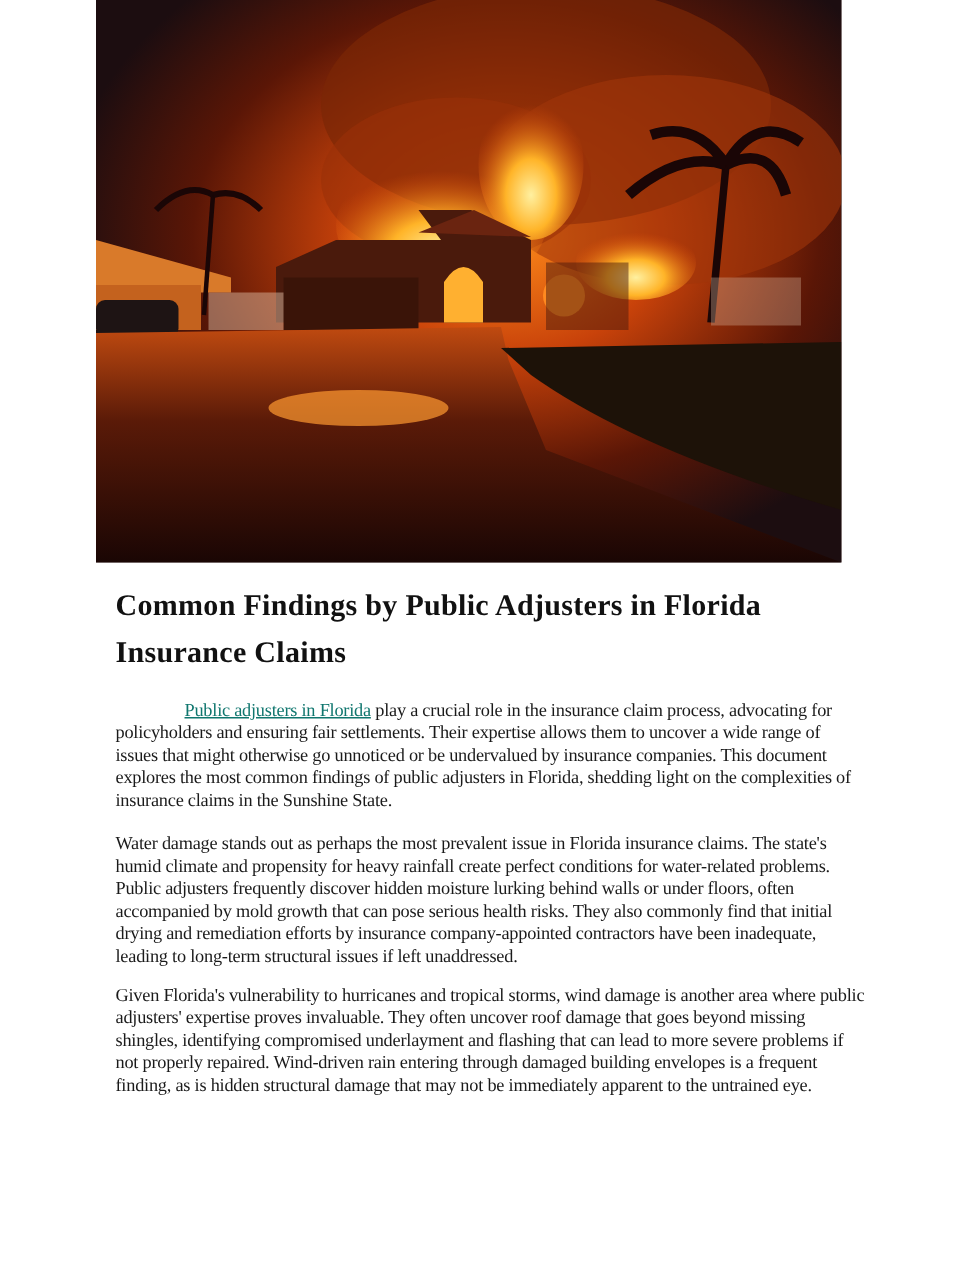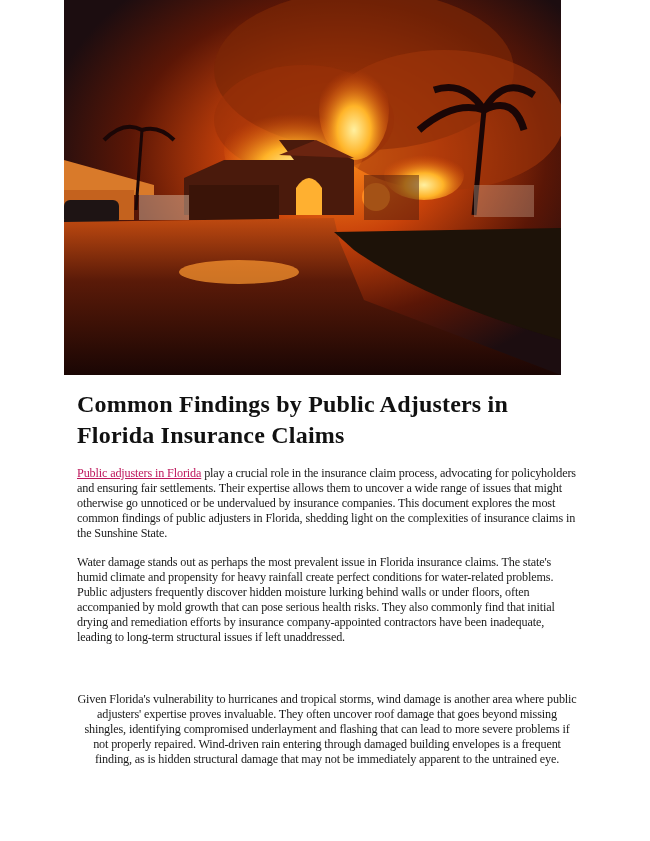--- a/index.html
+++ b/index.html
@@ -24,43 +24,44 @@
       overflow: hidden;
       background: #1a0604;
     }
     .hero svg { display: block; width: 100%; height: 100%; }
     .title {
       position: absolute;
       left: 77px;
       top: 389px;
       width: 490px;
       margin: 0;
-      font-size: 24px;
+      font-size: 20px;
       line-height: 31px;
       font-weight: bold;
       letter-spacing: 0.2px;
       color: #111111;
     }
     .body-text {
       position: absolute;
       left: 77px;
       width: 500px;
       margin: 0;
       font-size: 12.2px;
       line-height: 15px;
       color: #1a1a1a;
       letter-spacing: -0.15px;
     }
     .p1 { top: 466px; }
     .p2 { top: 555px; font-family: Liberation Serif, serif; }
-    .p3 { top: 692px; text-align: center; }
+    .p3 { top: 656px; }
     .link {
-      color: #be185d;
+      color: #0f766e;
       text-decoration: underline;
       cursor: pointer;
+      margin-left: 46px;
     }
   </style>
 </head>
 <body>
 
 <div class="hero">
   <svg viewBox="0 0 497 375" preserveAspectRatio="none">
     <defs>
       <radialGradient id="glow" cx="0.55" cy="0.42" r="0.6">
         <stop offset="0" stop-color="#ff8a1a"></stop>

